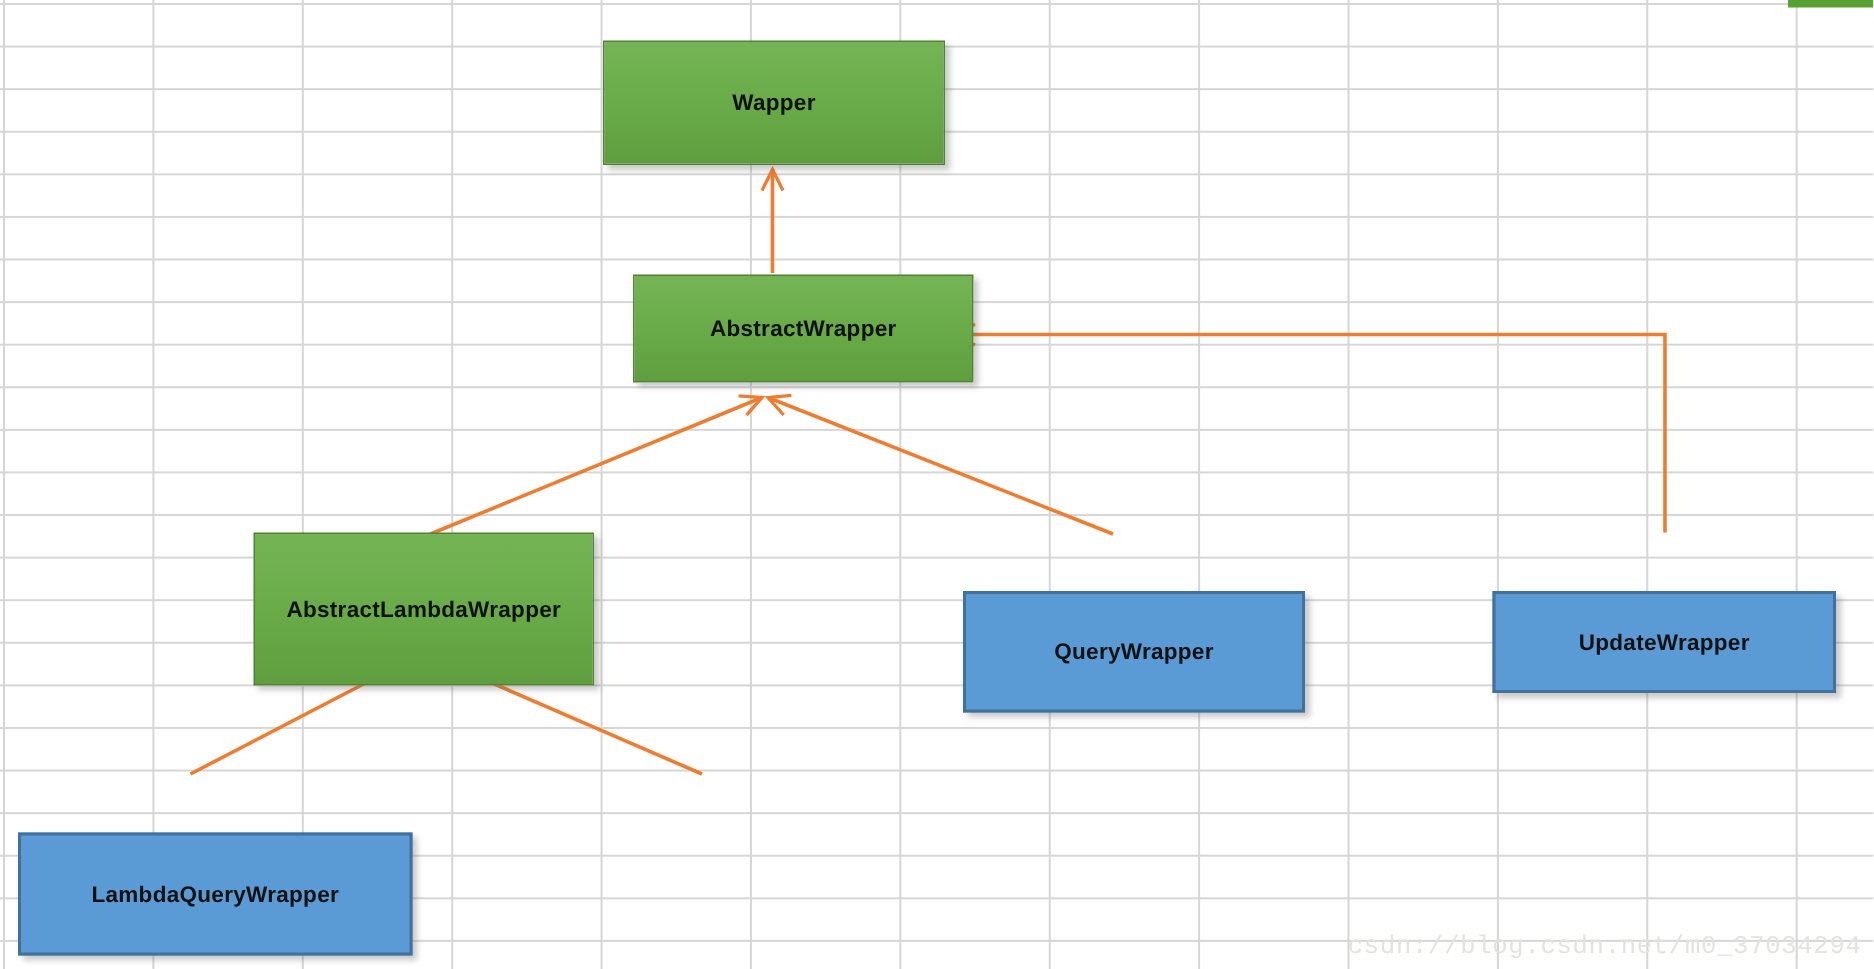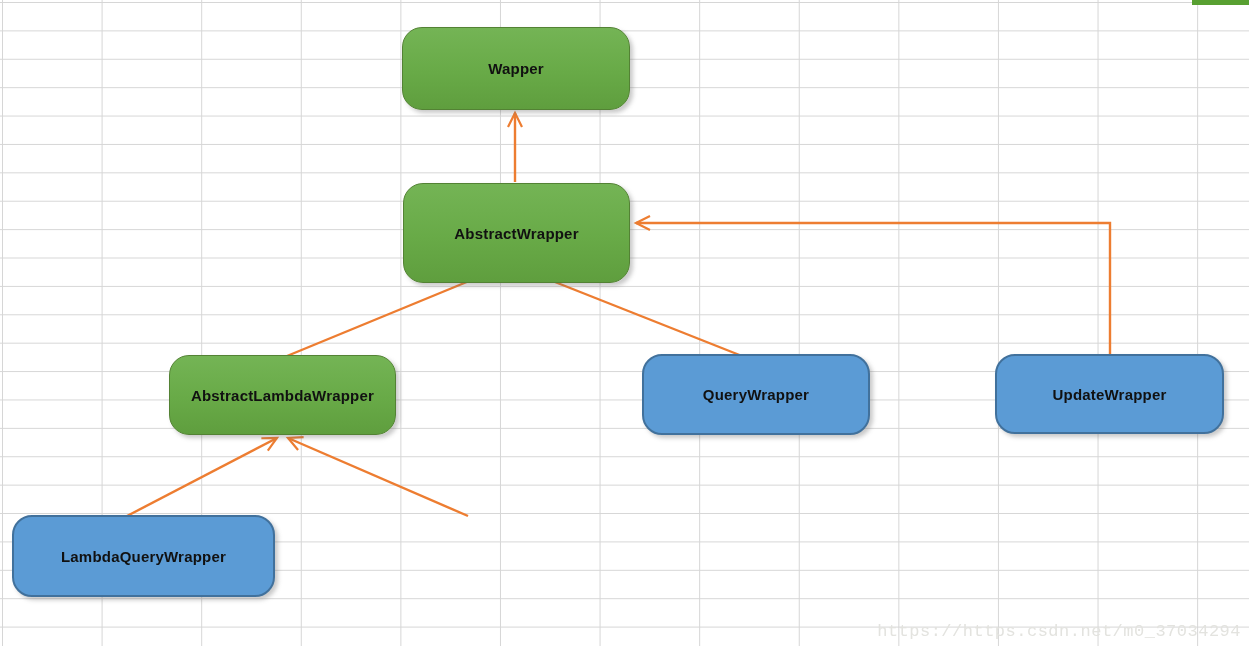--- a/index.html
+++ b/index.html
@@ -19,29 +19,29 @@
   .node{
     position:absolute;
     display:flex;align-items:center;justify-content:center;
     text-align:center;
     color:#111;
     font-size:15px;
     font-weight:600;
     letter-spacing:0.2px;
     box-shadow:3px 3px 4px rgba(100,100,100,0.35);
     box-sizing:border-box;
-    border-radius:20px;
   }
   .node.green{
     background:linear-gradient(180deg,#74b455 0%,#68aa47 55%,#5f9e3e 100%);
     border:1px solid #538234;
   }
   .node.blue{
     background:#5b9bd5;
     border:2px solid #41719c;
+    margin-top:40px;
   }
   #edges{
     position:absolute;left:0;top:0;width:1249px;height:646px;
     pointer-events:none;
   }
   #accent-bar{
     position:absolute;left:1192px;top:0;width:57px;height:5px;
     background:#58a031;
   }
   #watermark{
@@ -71,38 +71,38 @@
       <polyline points="1110,355 1110,223 636,223" marker-end="url(#arrowhead)"></polyline>
       <line x1="127" y1="516" x2="277" y2="438" marker-end="url(#arrowhead)"></line>
       <line x1="468" y1="516" x2="288" y2="438" marker-end="url(#arrowhead)"></line>
     </g>
   </svg>
 
   <div class="node green" style="left:402px;top:27px;width:228px;height:83px">
     <span>Wapper</span>
   </div>
 
-  <div class="node green" style="left:403px;top:183px;width:227px;height:100px">
+  <div class="node green" style="left:422px;top:183px;width:227px;height:72px">
     <span>AbstractWrapper</span>
   </div>
 
-  <div class="node green" style="left:169px;top:355px;width:227px;height:80px">
+  <div class="node green" style="left:169px;top:355px;width:227px;height:102px">
     <span>AbstractLambdaWrapper</span>
   </div>
 
   <div class="node blue" style="left:642px;top:354px;width:228px;height:81px">
     <span>QueryWrapper</span>
   </div>
 
-  <div class="node blue" style="left:995px;top:354px;width:229px;height:80px">
+  <div class="node blue" style="left:995px;top:354px;width:229px;height:68px">
     <span>UpdateWrapper</span>
   </div>
 
   <div class="node blue" style="left:12px;top:515px;width:263px;height:82px">
     <span>LambdaQueryWrapper</span>
   </div>
 
 
   <div id="accent-bar"></div>
 
-  <div id="watermark">https://https.csdn.net/m0_37034294</div>
+  <div id="watermark">csdn://blog.csdn.net/m0_37034294</div>
 
 </div>
 
 </body></html>

